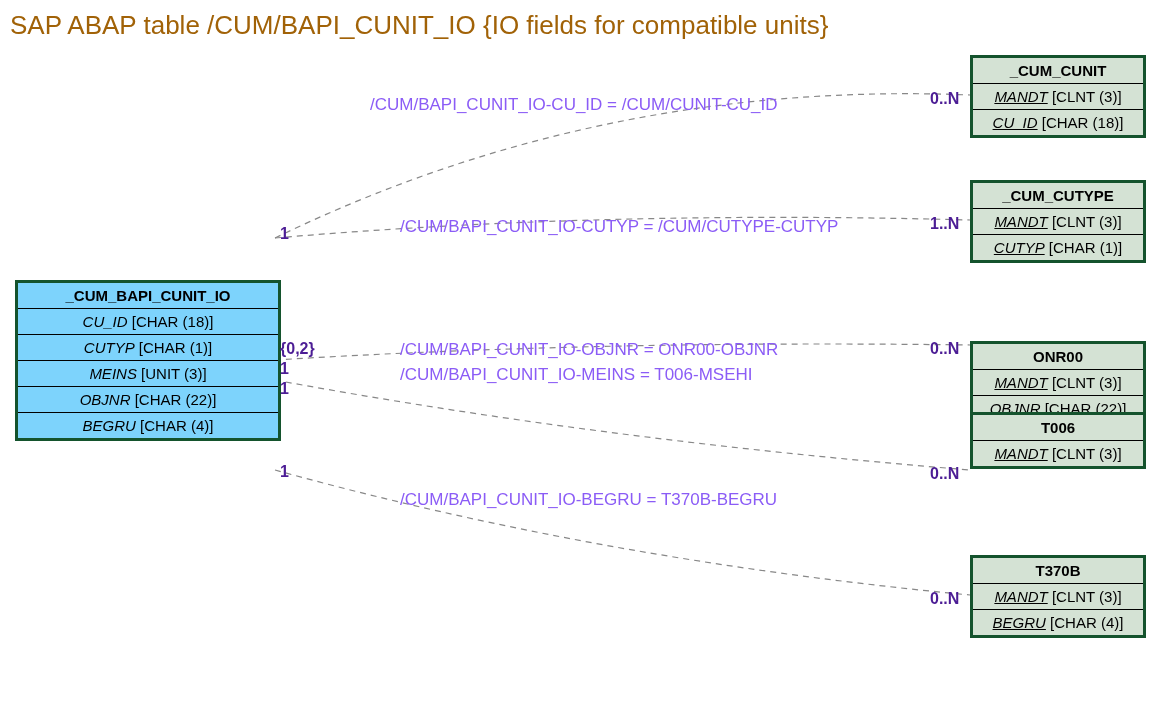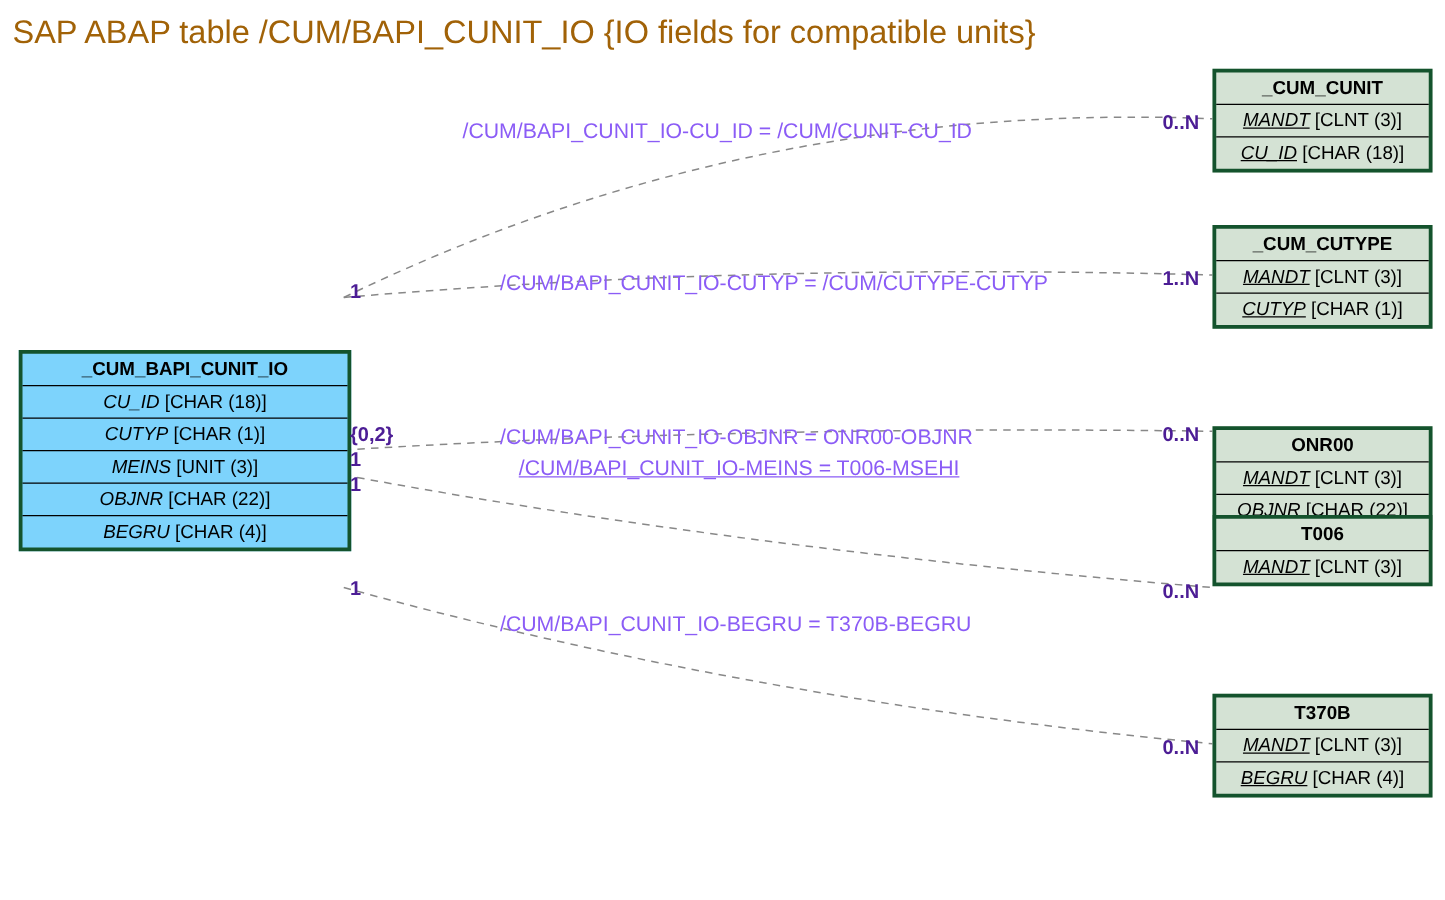--- a/index.html
+++ b/index.html
@@ -120,21 +120,21 @@
 
 <div class="entity ref-entity" style="left:970px; top:555px; width:170px;">
   <div class="header">T370B</div>
   <div class="row key"><span class="fieldname">MANDT</span> <span>[CLNT (3)]</span></div>
   <div class="row key"><span class="fieldname">BEGRU</span> <span>[CHAR (4)]</span></div>
 </div>
 
 <div class="label" style="left:370px; top:95px;">/CUM/BAPI_CUNIT_IO-CU_ID = /CUM/CUNIT-CU_ID</div>
 <div class="label" style="left:400px; top:217px;">/CUM/BAPI_CUNIT_IO-CUTYP = /CUM/CUTYPE-CUTYP</div>
 <div class="label" style="left:400px; top:340px;">/CUM/BAPI_CUNIT_IO-OBJNR = ONR00-OBJNR</div>
-<div class="label" style="left:415px; top:365px;text-decoration:underline;">/CUM/BAPI_CUNIT_IO-MEINS = T006-MSEHI</div>
+<div class="label" style="left:400px; top:365px;">/CUM/BAPI_CUNIT_IO-MEINS = T006-MSEHI</div>
 <div class="label" style="left:400px; top:490px;">/CUM/BAPI_CUNIT_IO-BEGRU = T370B-BEGRU</div>
 
 <div class="card" style="left:280px; top:225px;">1</div>
 <div class="card" style="left:280px; top:340px;">{0,2}</div>
 <div class="card" style="left:280px; top:360px;">1</div>
 <div class="card" style="left:280px; top:380px;">1</div>
 <div class="card" style="left:280px; top:463px;">1</div>
 
 <div class="card" style="left:930px; top:90px;">0..N</div>
 <div class="card" style="left:930px; top:215px;">1..N</div>

